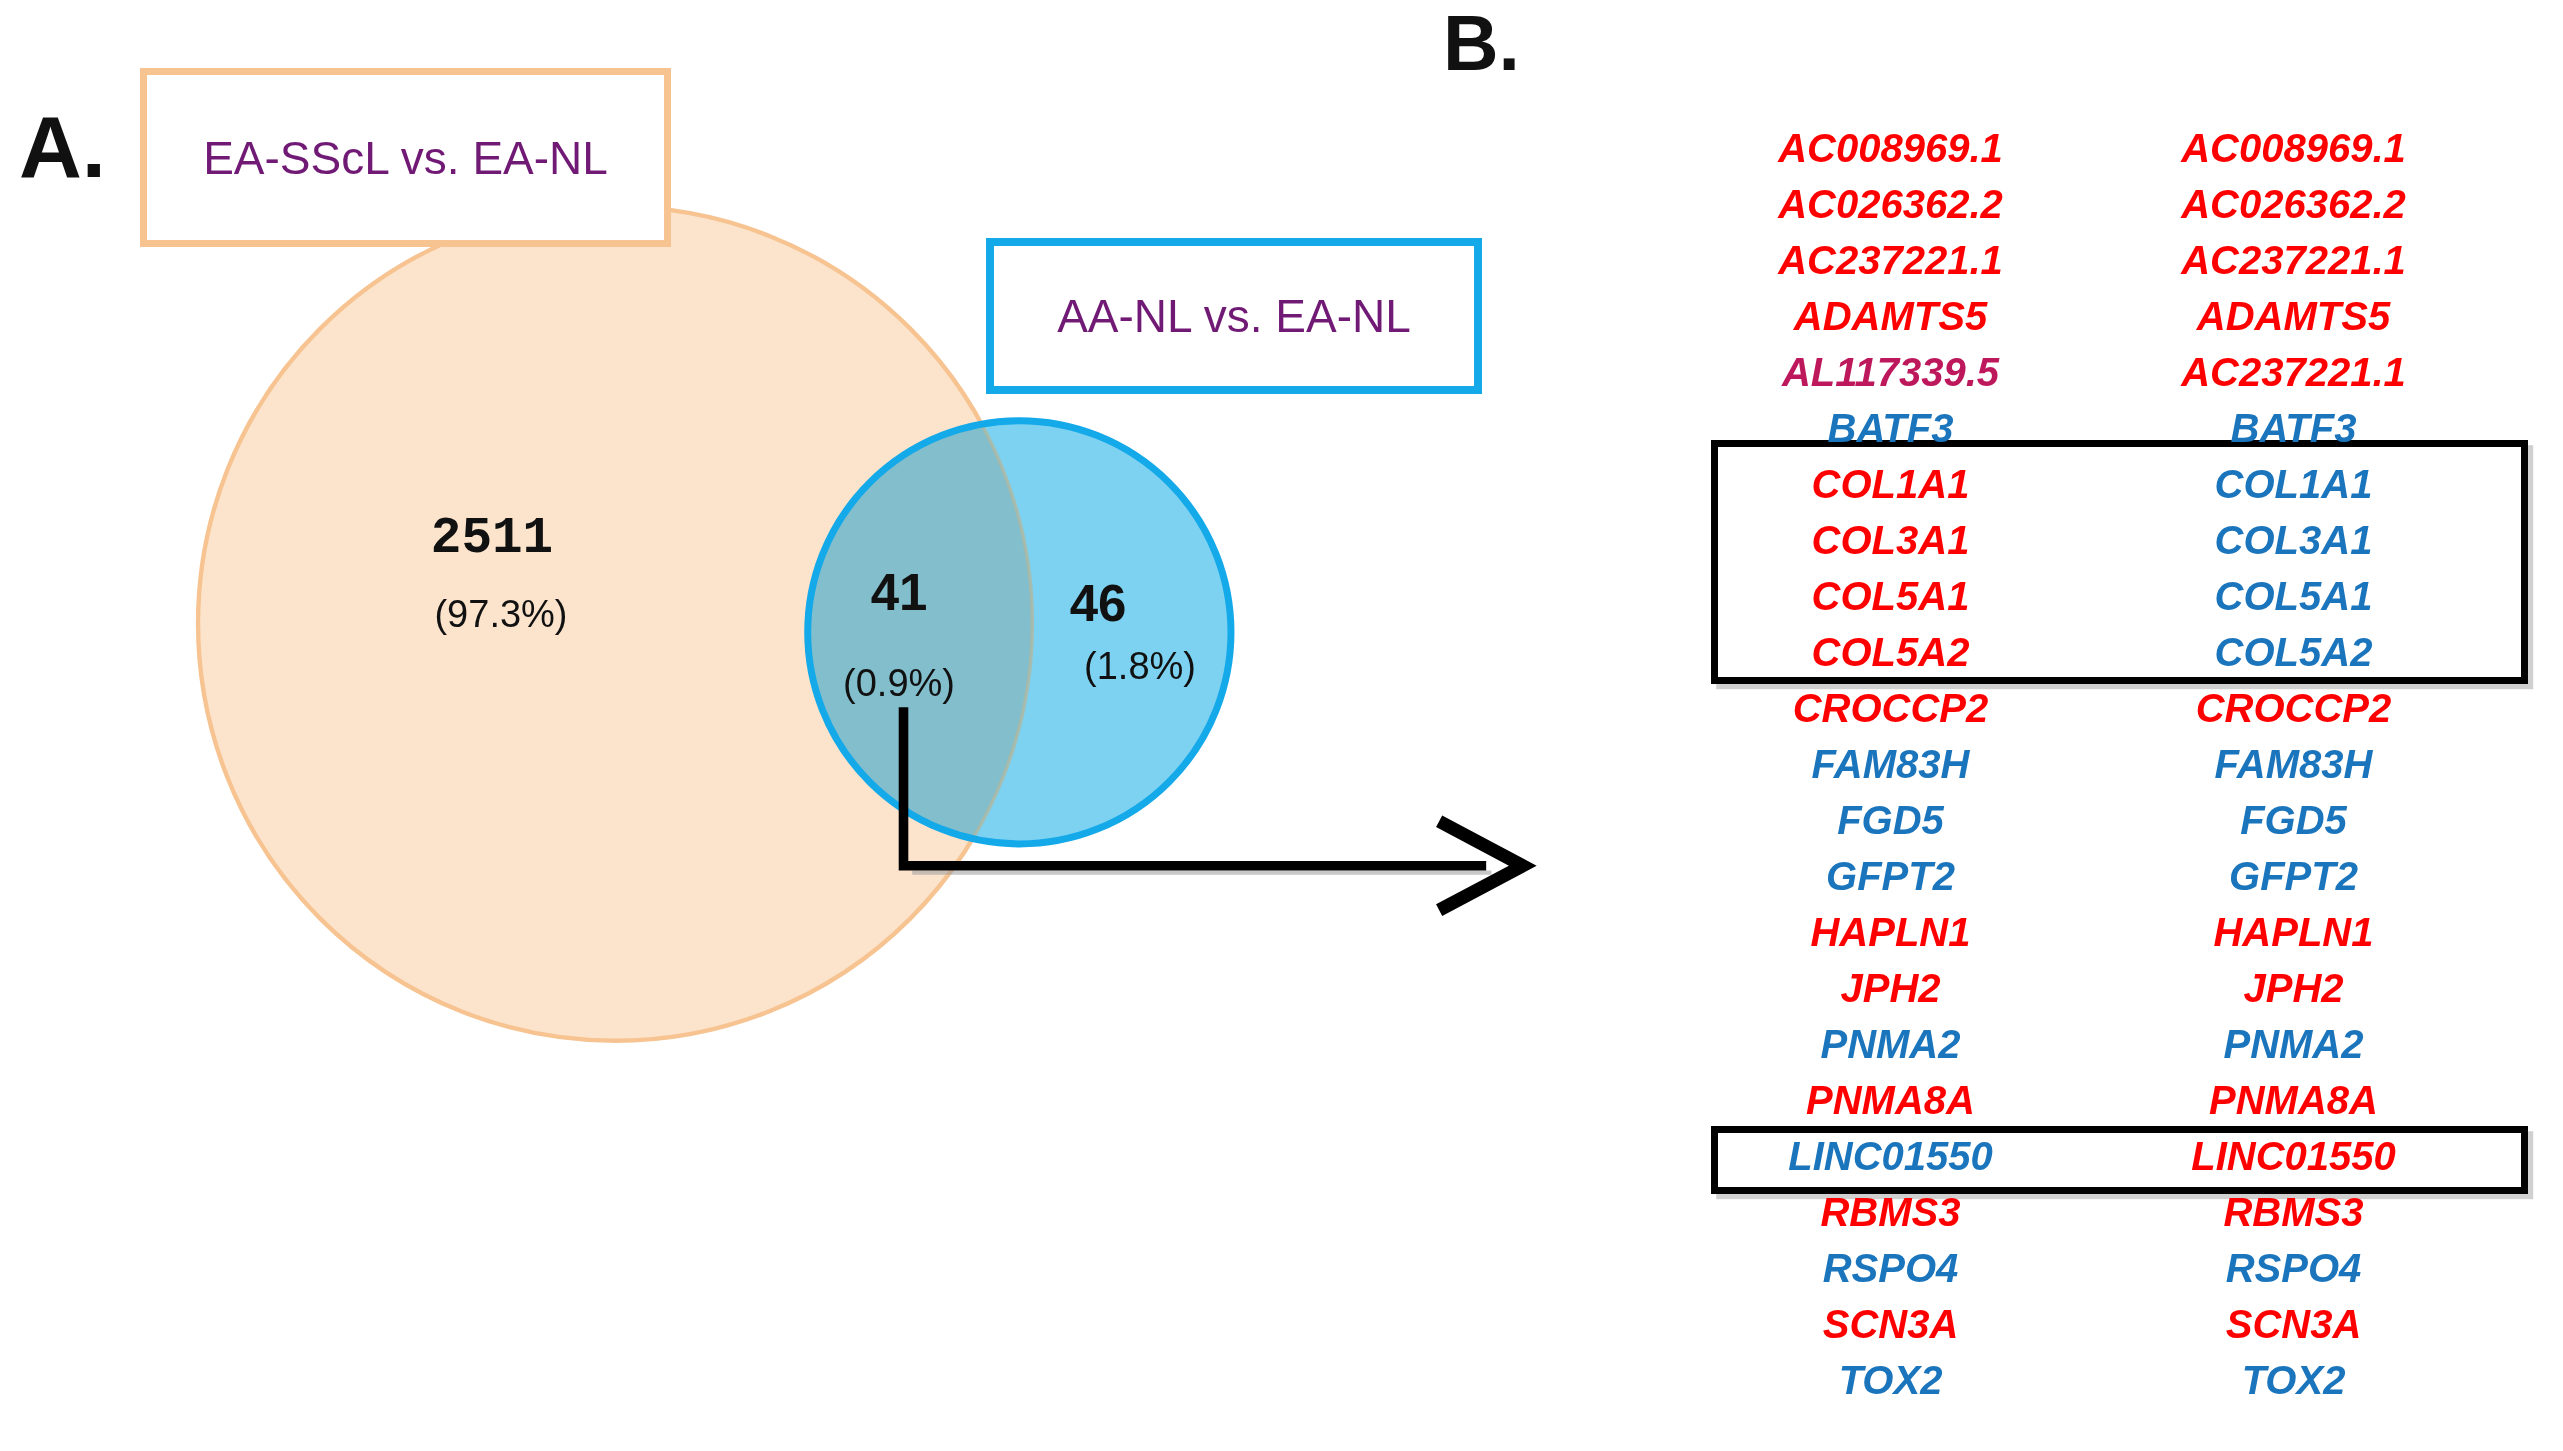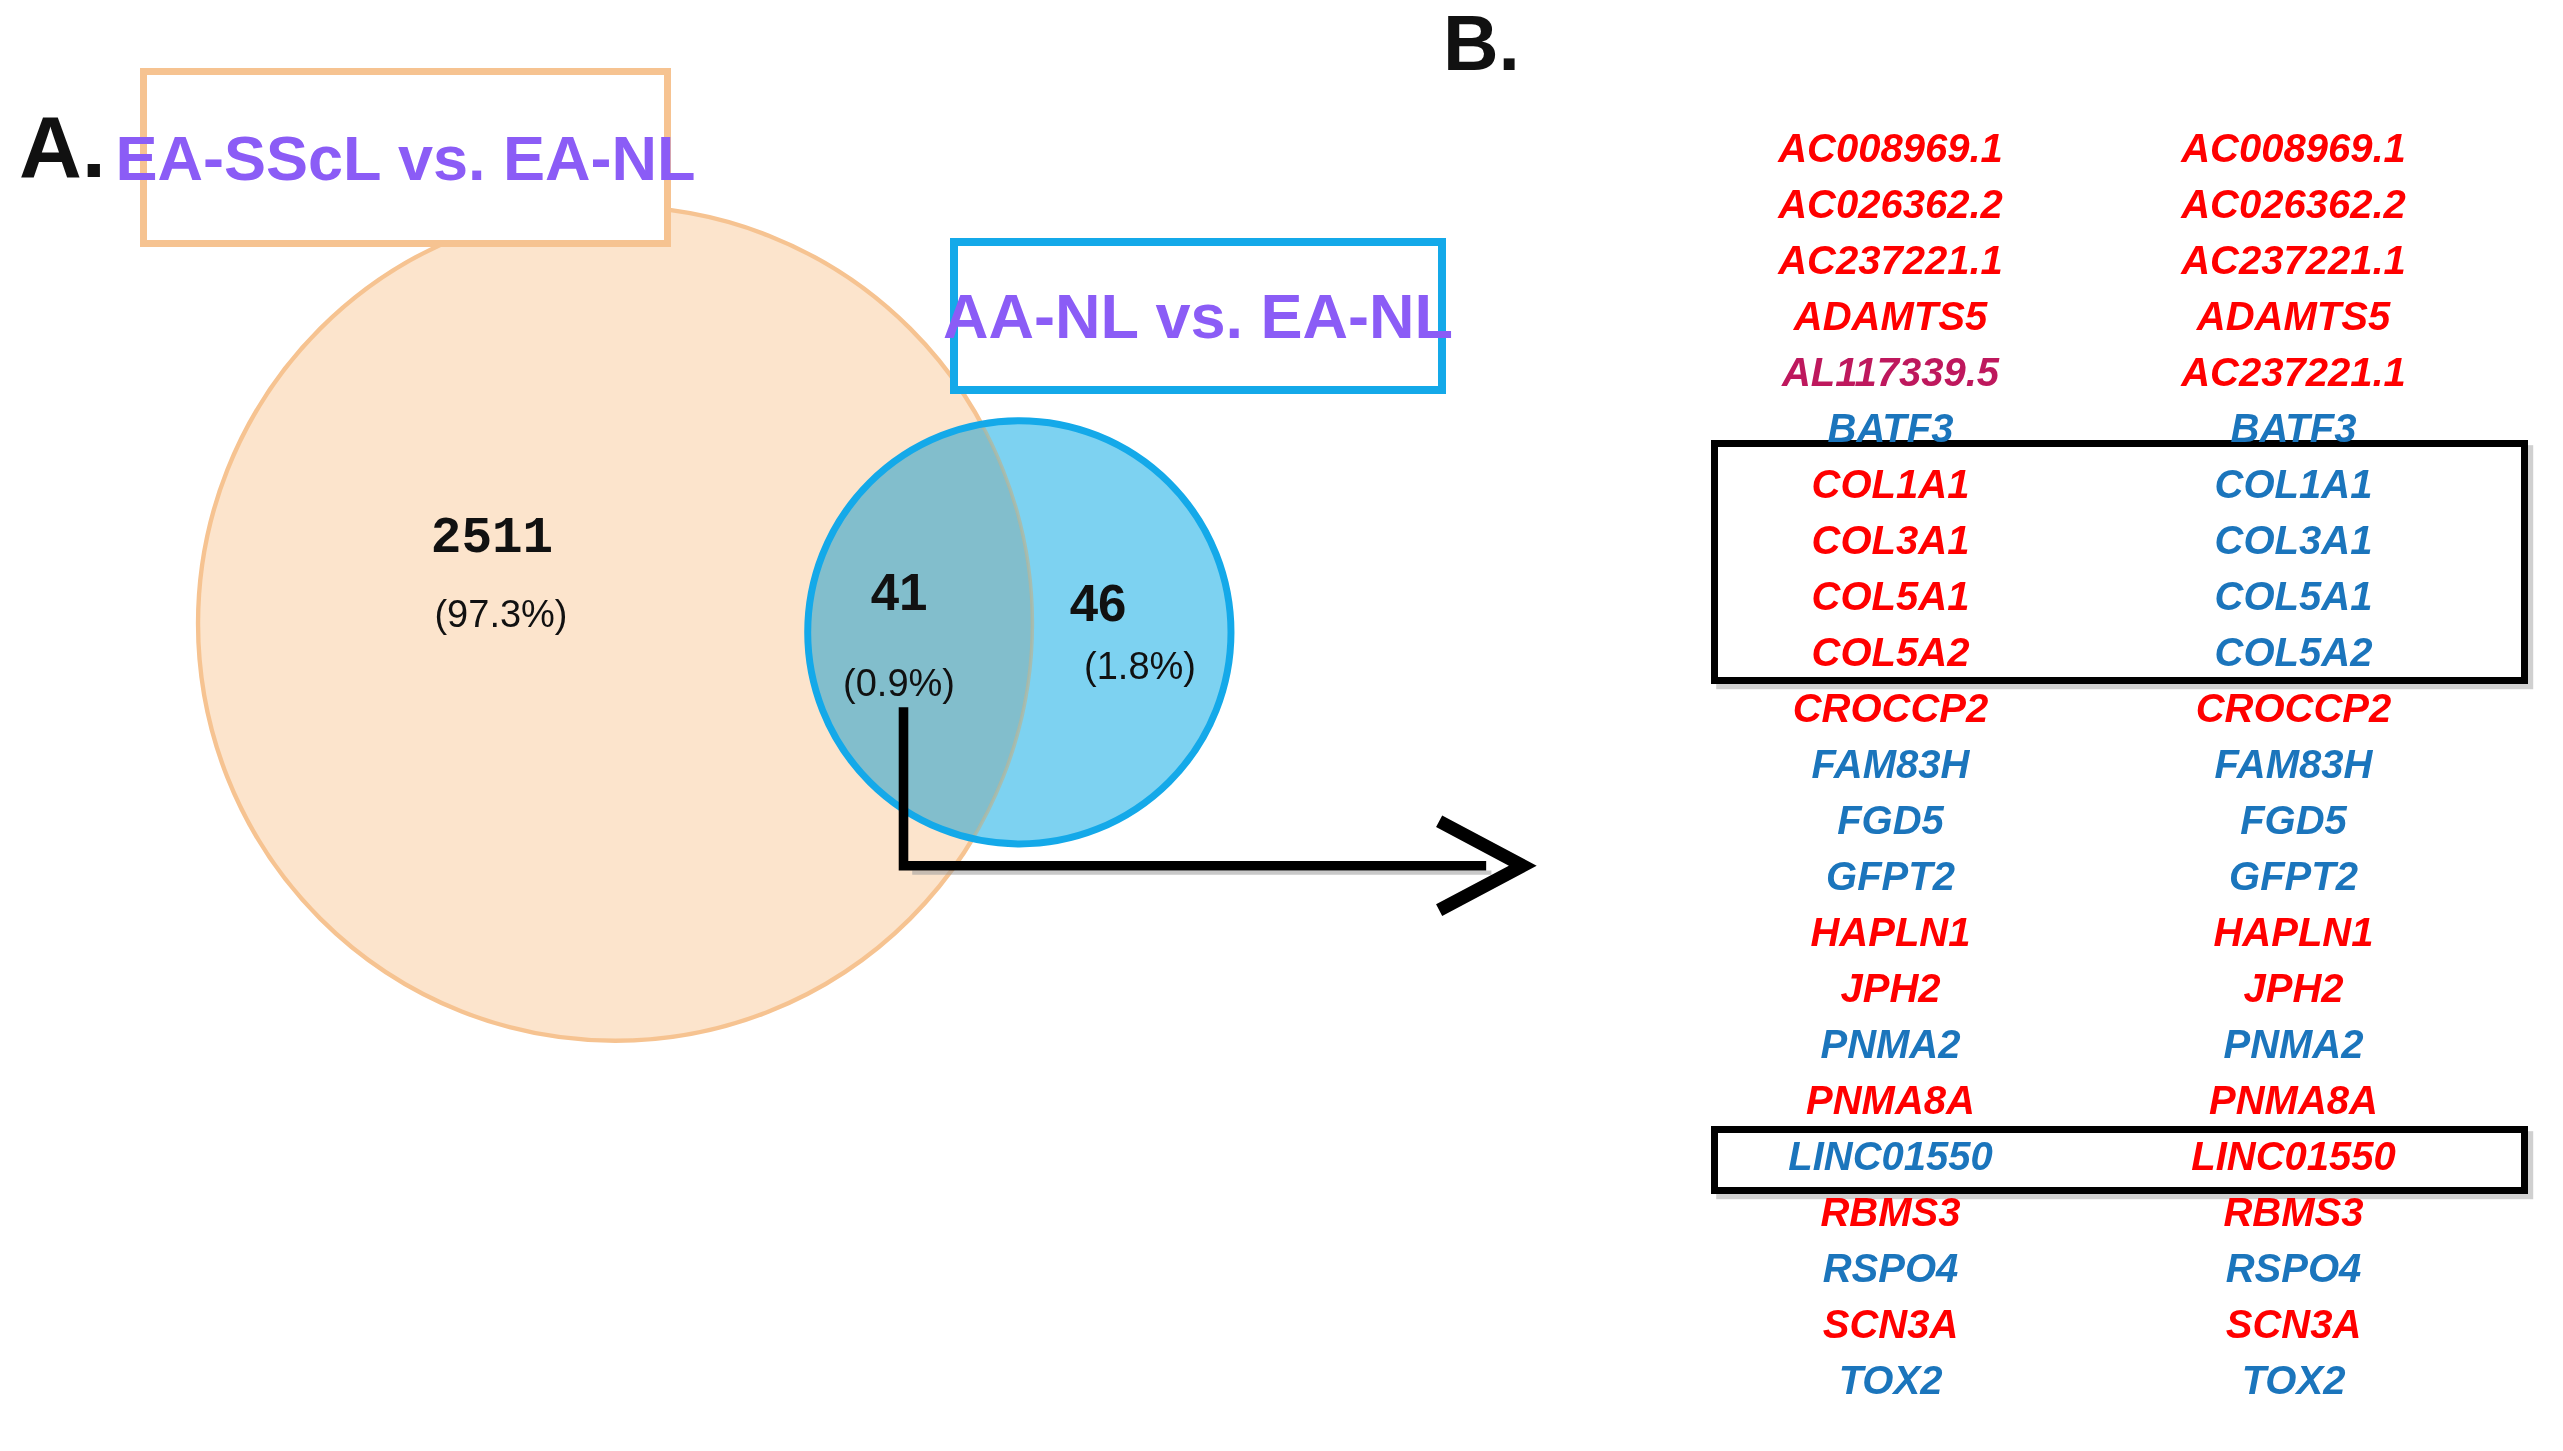--- a/index.html
+++ b/index.html
@@ -20,23 +20,23 @@
     color:#111111;
     z-index:3;
     line-height:1;
   }
   #panel-a-label{left:19px;top:103px;font-size:87px;}
   #panel-b-label{left:1443px;top:5.2px;font-size:77px;}
 
   .label-box{
     background:#ffffff;
     display:flex;align-items:center;justify-content:center;
-    font-weight:bold;color:#8b5cf6;
+    font-weight:normal;color:#701a75;
     z-index:3;box-sizing:border-box;
-    font-size:63px;
+    font-size:46px;
     white-space:nowrap;
   }
   #orange-label-box{left:140px;top:68px;width:531px;height:179px;border:7.8px solid #F8C893;}
   #blue-label-box{left:950px;top:238px;width:496px;height:156px;border:8.7px solid #1CABEA;}
 
   .venn-num{font-size:51px;font-weight:bold;color:#111111;z-index:2;white-space:nowrap;}
   .venn-pct{font-size:38px;color:#111111;z-index:2;white-space:nowrap;}
 
   .col-header{
     top:37px;height:58px;line-height:58px;width:403px;
@@ -100,21 +100,21 @@
     <path d="M 1037 812 V 994 H 1706" fill="none" stroke-width="11" stroke="#000000"></path>
     <path d="M 1652 943 L 1748 994 L 1652 1045" fill="none" stroke-width="15" stroke="#000000"></path>
   </svg>
 
   <div class="abs panel-letter" id="panel-a-label">A.</div>
 
   <div class="abs label-box" id="orange-label-box" style="border-color: rgb(246, 195, 145);">
     <span>EA-SScL vs. EA-NL</span>
   </div>
 
-  <div class="abs label-box" id="blue-label-box" style="border-color: rgb(20, 169, 233);">
+  <div class="abs label-box" id="blue-label-box" style="border-color: rgb(20, 169, 233); margin-left: 36px;">
     <span>AA-NL vs. EA-NL</span>
   </div>
 
   <div class="abs center-origin venn-num" style="left:492px;top:538px;font-family:Liberation Mono, monospace;">2511</div>
   <div class="abs center-origin venn-pct" style="left:501px;top:614px;">(97.3%)</div>
 
   <div class="abs center-origin venn-num" style="left:899px;top:592px;">41</div>
   <div class="abs center-origin venn-pct" style="left:899px;top:683px;">(0.9%)</div>
 
   <div class="abs center-origin venn-num" style="left:1098px;top:603px;">46</div>

